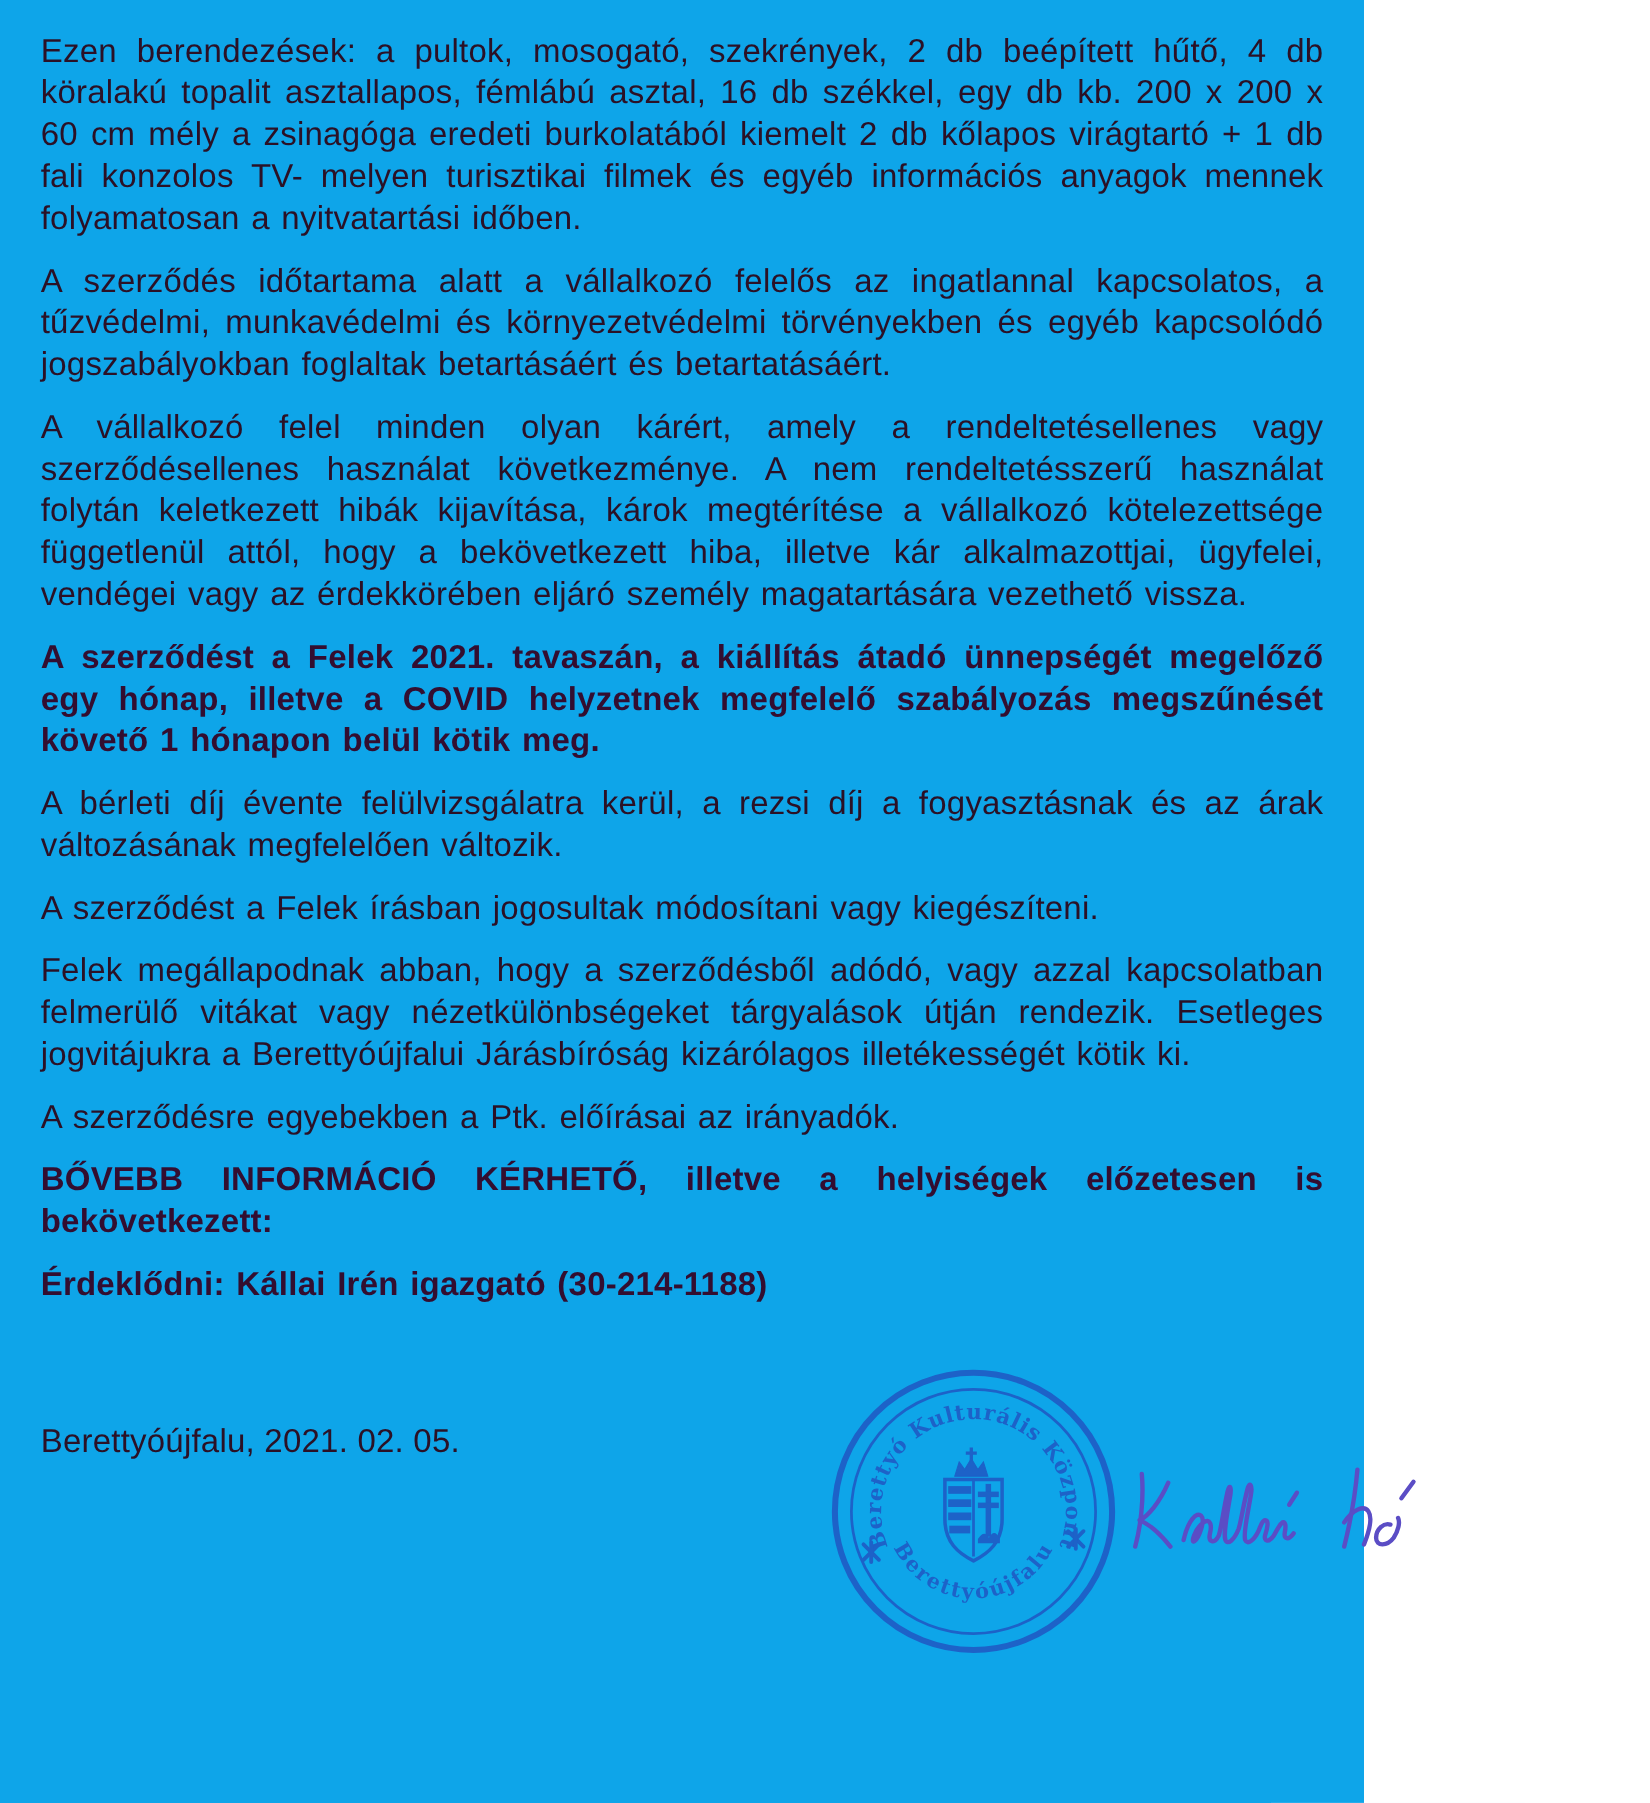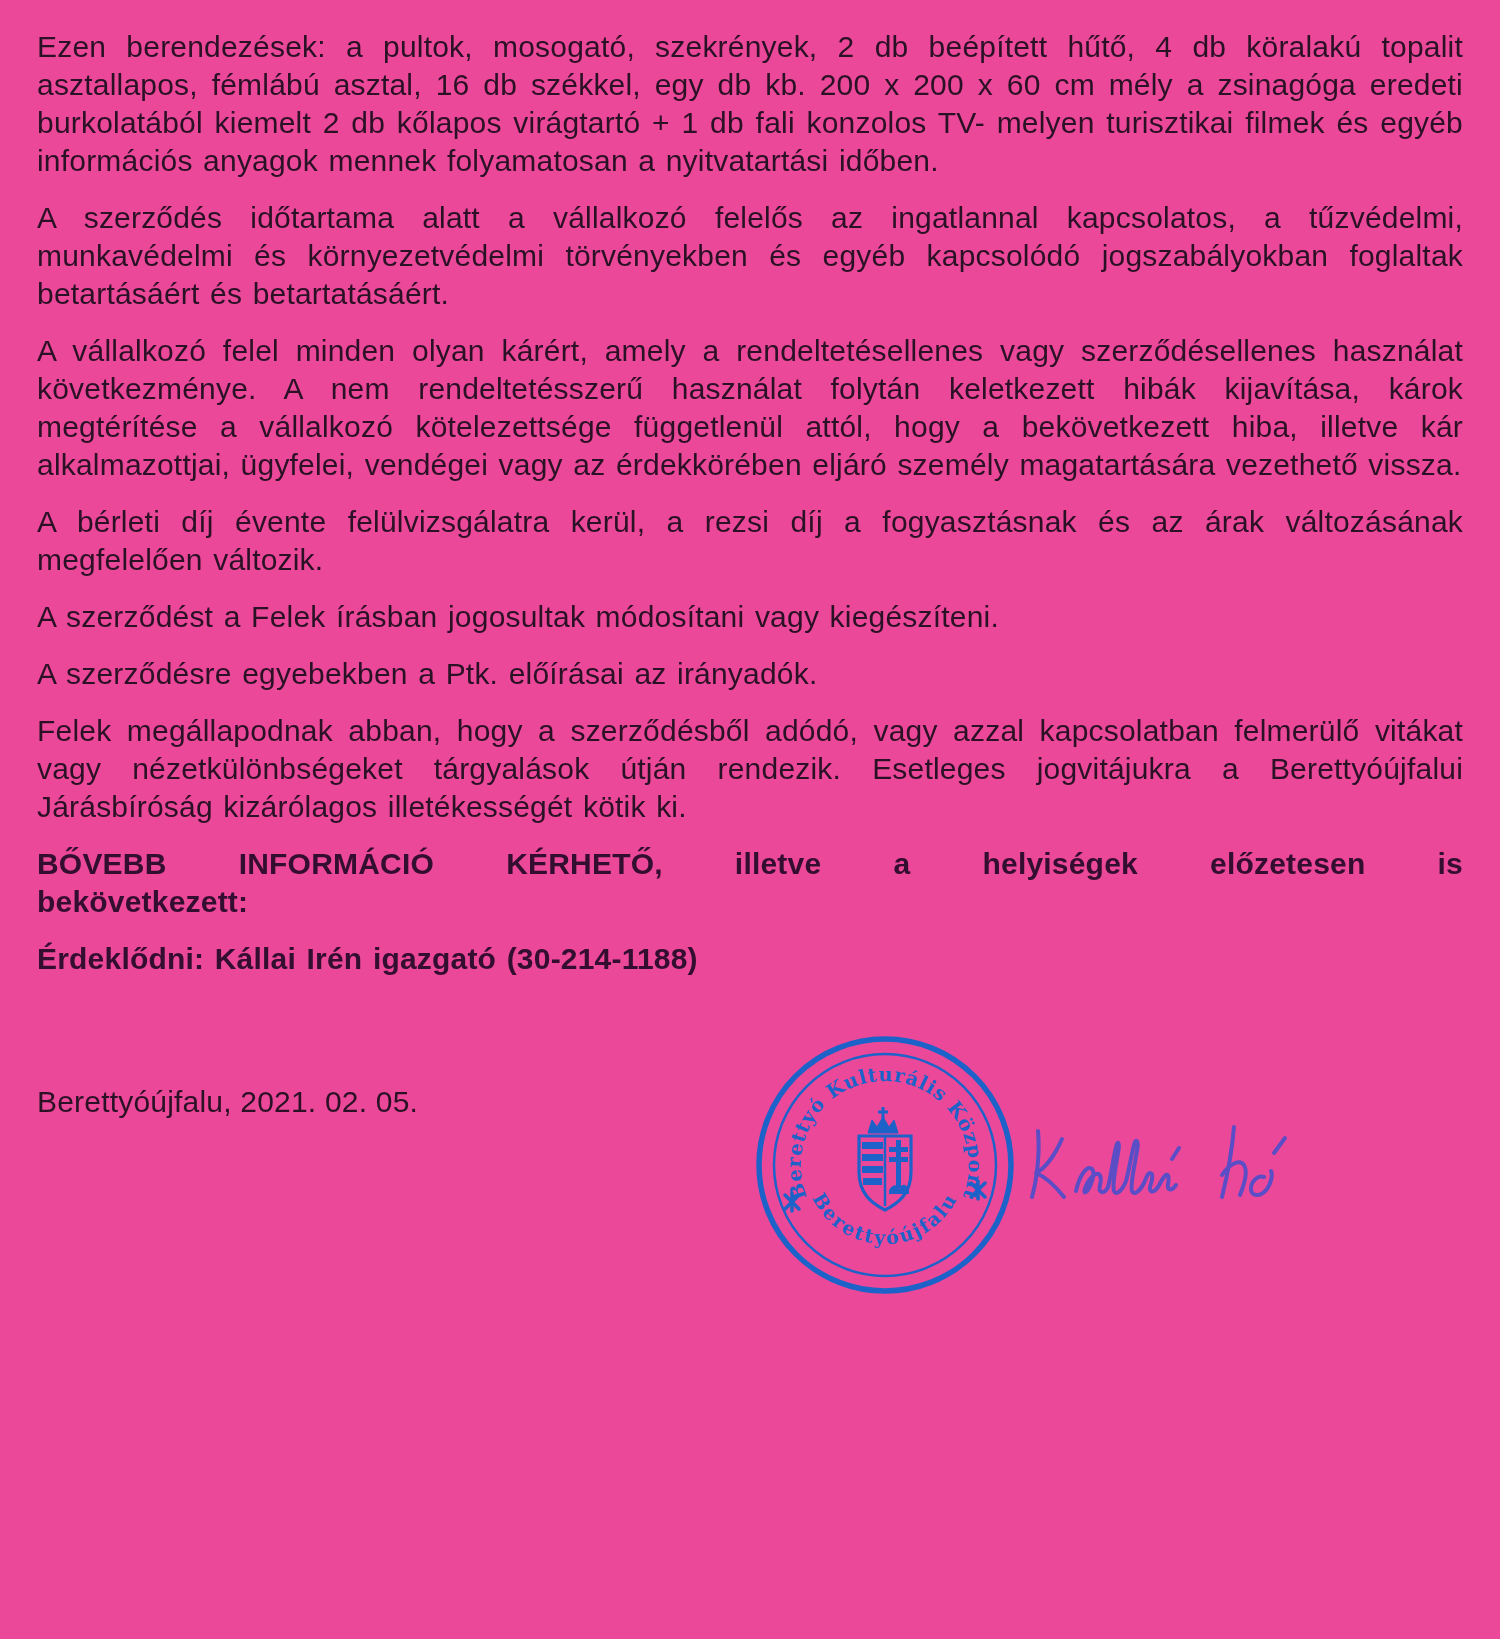--- a/index.html
+++ b/index.html
@@ -4,24 +4,24 @@
 <title>Document</title>
 <style>
   html,body{margin:0;padding:0;background:#ffffff;}
   body{
     width:1500px;height:1639px;overflow:hidden;
     font-family:"Liberation Sans", sans-serif;
     color:#2b1126;
   }
   .page{
     box-sizing:border-box;
-    width:1500px;height:1639px;
+    width:1240px;height:1639px;
     padding:28px 37px 0 37px;
     position:relative;
-    background:#ec4899;
+    background:#0ea5e9;
   }
   p.para{
     margin:0 0 19px 0;
     font-size:30px;
     line-height:38px;
     text-align:justify;
     letter-spacing:0.2px;
     word-spacing:2px;
   }
   p.bold{ font-weight:bold; color:#330e30; }
@@ -41,24 +41,25 @@
   }
 </style>
 </head>
 <body>
 
 <div class="page">
 
   <p class="para">Ezen berendezések: a pultok, mosogató, szekrények, 2 db beépített hűtő, 4 db köralakú topalit asztallapos, fémlábú asztal, 16 db székkel, egy db kb. 200 x 200 x 60 cm mély a zsinagóga eredeti burkolatából kiemelt 2 db kőlapos virágtartó + 1 db fali konzolos TV- melyen turisztikai filmek és egyéb információs anyagok mennek folyamatosan a nyitvatartási időben.</p>
   <p class="para">A szerződés időtartama alatt a vállalkozó felelős az ingatlannal kapcsolatos, a tűzvédelmi, munkavédelmi és környezetvédelmi törvényekben és egyéb kapcsolódó jogszabályokban foglaltak betartásáért és betartatásáért.</p>
   <p class="para">A vállalkozó felel minden olyan kárért, amely a rendeltetésellenes vagy szerződésellenes használat következménye. A nem rendeltetésszerű használat folytán keletkezett hibák kijavítása, károk megtérítése a vállalkozó kötelezettsége függetlenül attól, hogy a bekövetkezett hiba, illetve kár alkalmazottjai, ügyfelei, vendégei vagy az érdekkörében eljáró személy magatartására vezethető vissza.</p>
+  <p class="para bold">A szerződést a Felek 2021. tavaszán, a kiállítás átadó ünnepségét megelőző egy hónap, illetve a COVID helyzetnek megfelelő szabályozás megszűnését követő 1 hónapon belül kötik meg.</p>
   <p class="para">A bérleti díj évente felülvizsgálatra kerül, a rezsi díj a fogyasztásnak és az árak változásának megfelelően változik.</p>
   <p class="para">A szerződést a Felek írásban jogosultak módosítani vagy kiegészíteni.</p>
+  <p class="para">Felek megállapodnak abban, hogy a szerződésből adódó, vagy azzal kapcsolatban felmerülő vitákat vagy nézetkülönbségeket tárgyalások útján rendezik. Esetleges jogvitájukra a Berettyóújfalui Járásbíróság kizárólagos illetékességét kötik ki.</p>
   <p class="para">A szerződésre egyebekben a Ptk. előírásai az irányadók.</p>
-  <p class="para">Felek megállapodnak abban, hogy a szerződésből adódó, vagy azzal kapcsolatban felmerülő vitákat vagy nézetkülönbségeket tárgyalások útján rendezik. Esetleges jogvitájukra a Berettyóújfalui Járásbíróság kizárólagos illetékességét kötik ki.</p>
 
   <p class="para bold info-heading">
     <span class="force-justify">BŐVEBB INFORMÁCIÓ KÉRHETŐ, illetve a helyiségek előzetesen is</span>
     <span>bekövetkezett:</span>
   </p>
 
   <p class="para bold contact">Érdeklődni: Kállai Irén igazgató (30-214-1188)</p>
 
   <div class="bottom">
 

